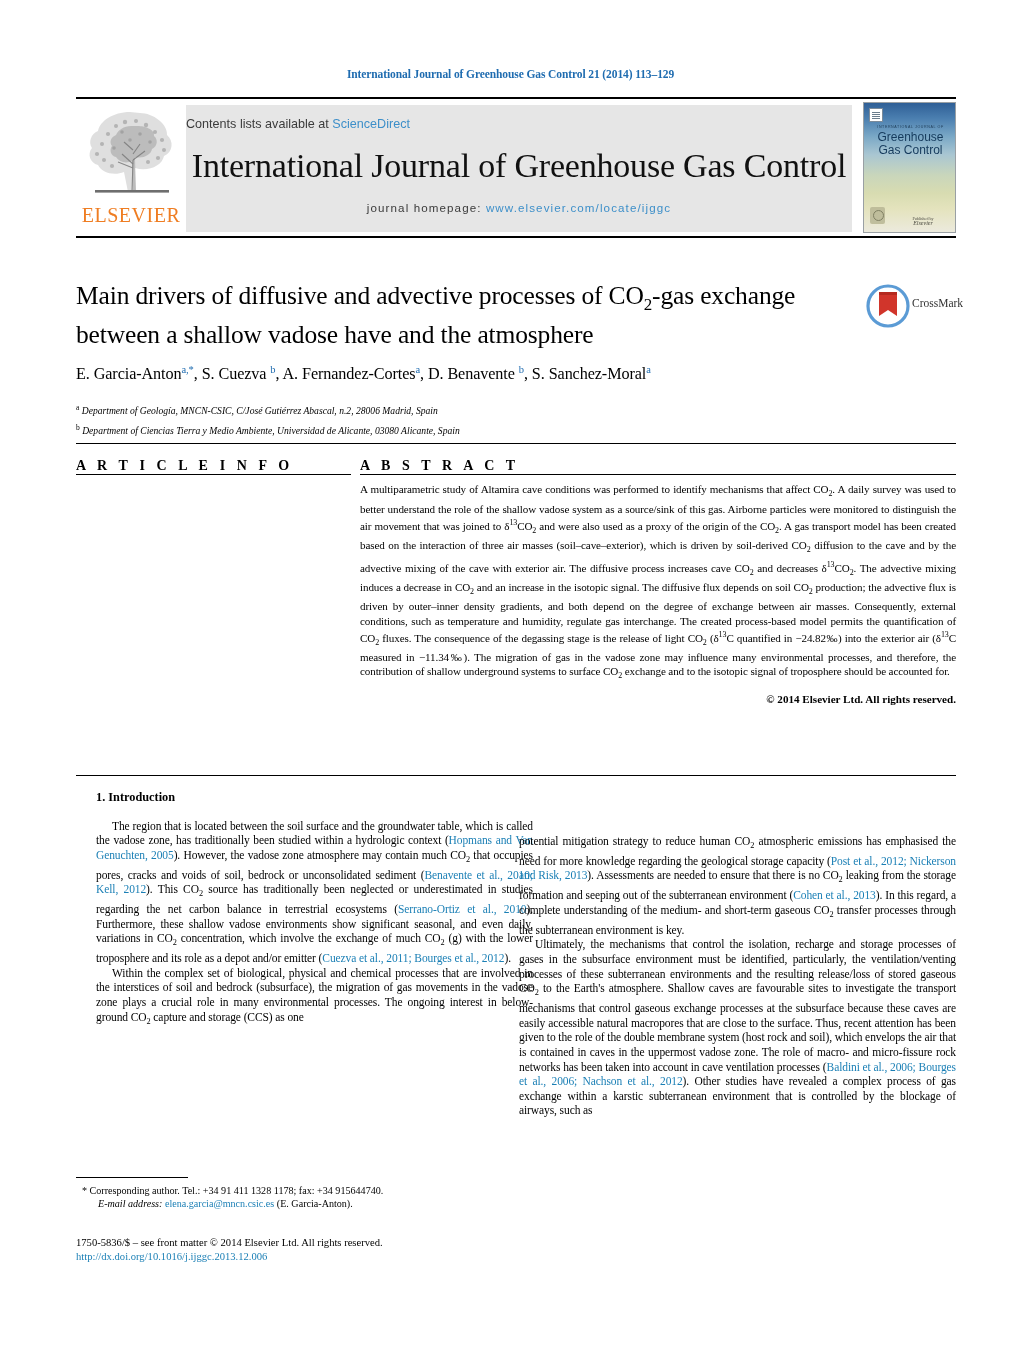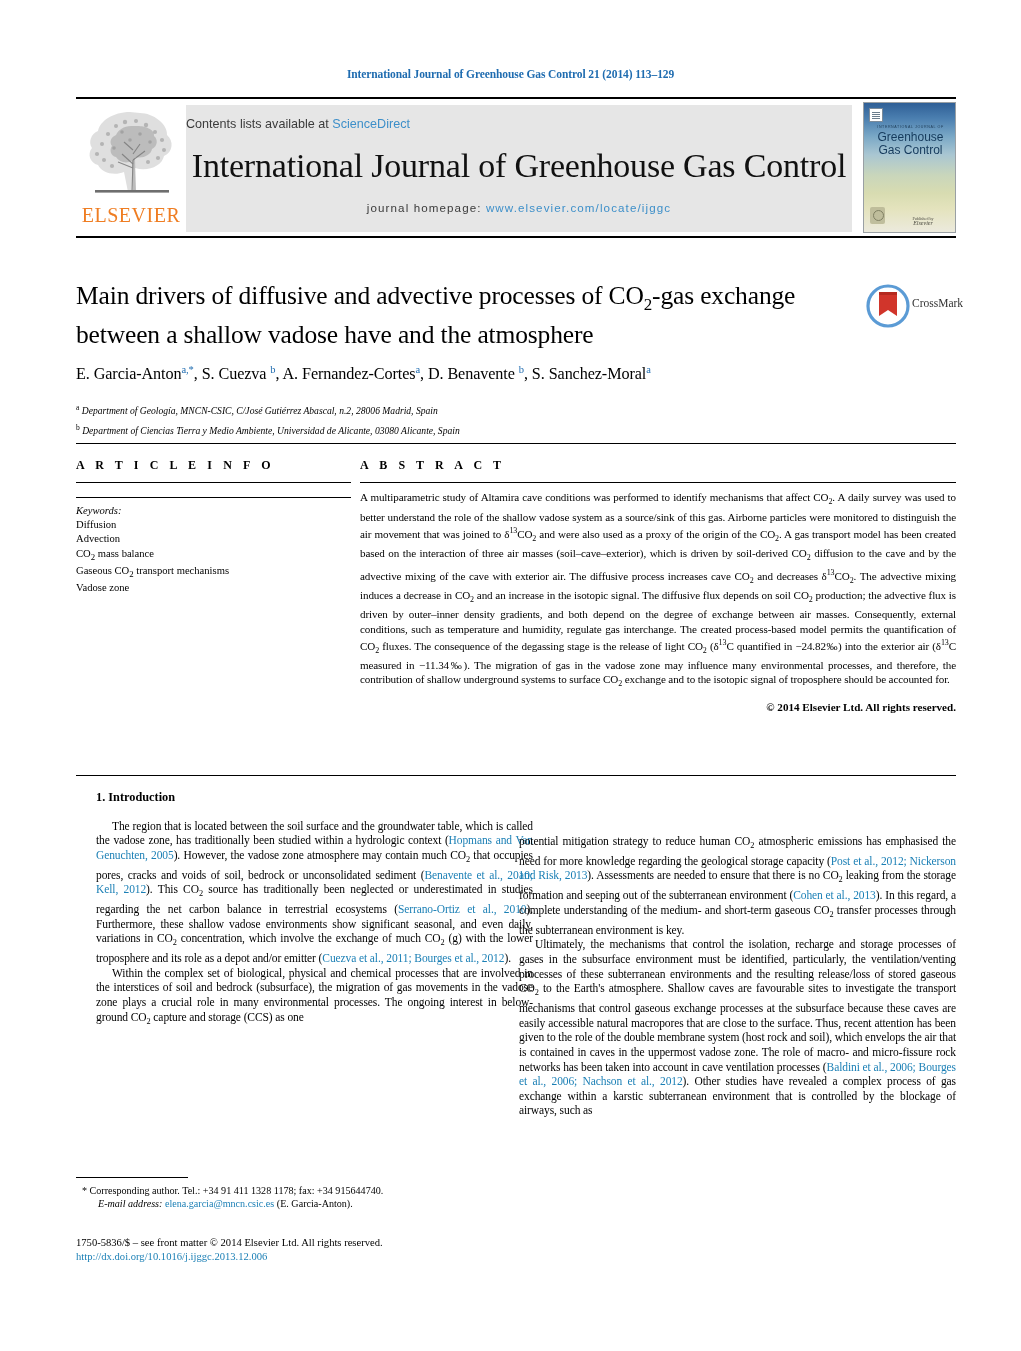--- a/index.html
+++ b/index.html
@@ -259,25 +259,24 @@
     left: 76px; top: 458px;
     width: 275px;
   }
   .abs-col {
     position: absolute;
     left: 360px; top: 458px;
     width: 596px;
   }
   .sec-head {
     font-family: "Liberation Serif", serif;
-    font-size: 12px;
+    font-size: 14px;
     font-weight: bold;
     letter-spacing: 4.1px;
     color: #000;
-    margin-bottom: 9px;
   }
   .info-rule {
     border-top: 0.8px solid #000;
     margin-bottom: 6px;
   }
   .info-body {
     font-family: "Liberation Serif", serif;
     font-size: 10.6px;
     line-height: 14.2px;
     color: #000;
@@ -465,31 +464,20 @@
     </svg>
     <div class="cm-label">CrossMark</div>
   </div>
 
   <div class="rule-thin" style="top:443px;"></div>
   <div class="rule-thin" style="top:775px;"></div>
 
   <div class="info-col">
     <div class="sec-head">A R T I C L E   I N F O</div>
     <div class="info-rule"></div>
-    <div class="kw-block">
-      <div class="info-rule"></div>
-      <div class="info-body">
-        <span class="lbl">Keywords:</span>
-        <div>Diffusion</div>
-        <div>Advection</div>
-        <div>CO<sub>2</sub> mass balance</div>
-        <div>Gaseous CO<sub>2</sub> transport mechanisms</div>
-        <div>Vadose zone</div>
-      </div>
-    </div>
   </div>
 
   <div class="abs-col">
     <div class="sec-head">A B S T R A C T</div>
     <div class="abstract-rule"></div>
     <div class="abstract-text">A multiparametric study of Altamira cave conditions was performed to identify mechanisms that affect CO<sub>2</sub>. A daily survey was used to better understand the role of the shallow vadose system as a source/sink of this gas. Airborne particles were monitored to distinguish the air movement that was joined to δ<sup>13</sup>CO<sub>2</sub> and were also used as a proxy of the origin of the CO<sub>2</sub>. A gas transport model has been created based on the interaction of three air masses (soil–cave–exterior), which is driven by soil-derived CO<sub>2</sub> diffusion to the cave and by the advective mixing of the cave with exterior air. The diffusive process increases cave CO<sub>2</sub> and decreases δ<sup>13</sup>CO<sub>2</sub>. The advective mixing induces a decrease in CO<sub>2</sub> and an increase in the isotopic signal. The diffusive flux depends on soil CO<sub>2</sub> production; the advective flux is driven by outer–inner density gradients, and both depend on the degree of exchange between air masses. Consequently, external conditions, such as temperature and humidity, regulate gas interchange. The created process-based model permits the quantification of CO<sub>2</sub> fluxes. The consequence of the degassing stage is the release of light CO<sub>2</sub> (δ<sup>13</sup>C quantified in −24.82‰) into the exterior air (δ<sup>13</sup>C measured in −11.34‰). The migration of gas in the vadose zone may influence many environmental processes, and therefore, the contribution of shallow underground systems to surface CO<sub>2</sub> exchange and to the isotopic signal of troposphere should be accounted for.</div>
     <div class="copyright">© 2014 Elsevier Ltd. All rights reserved.</div>
   </div>
 
   <div class="body-col col-left">

